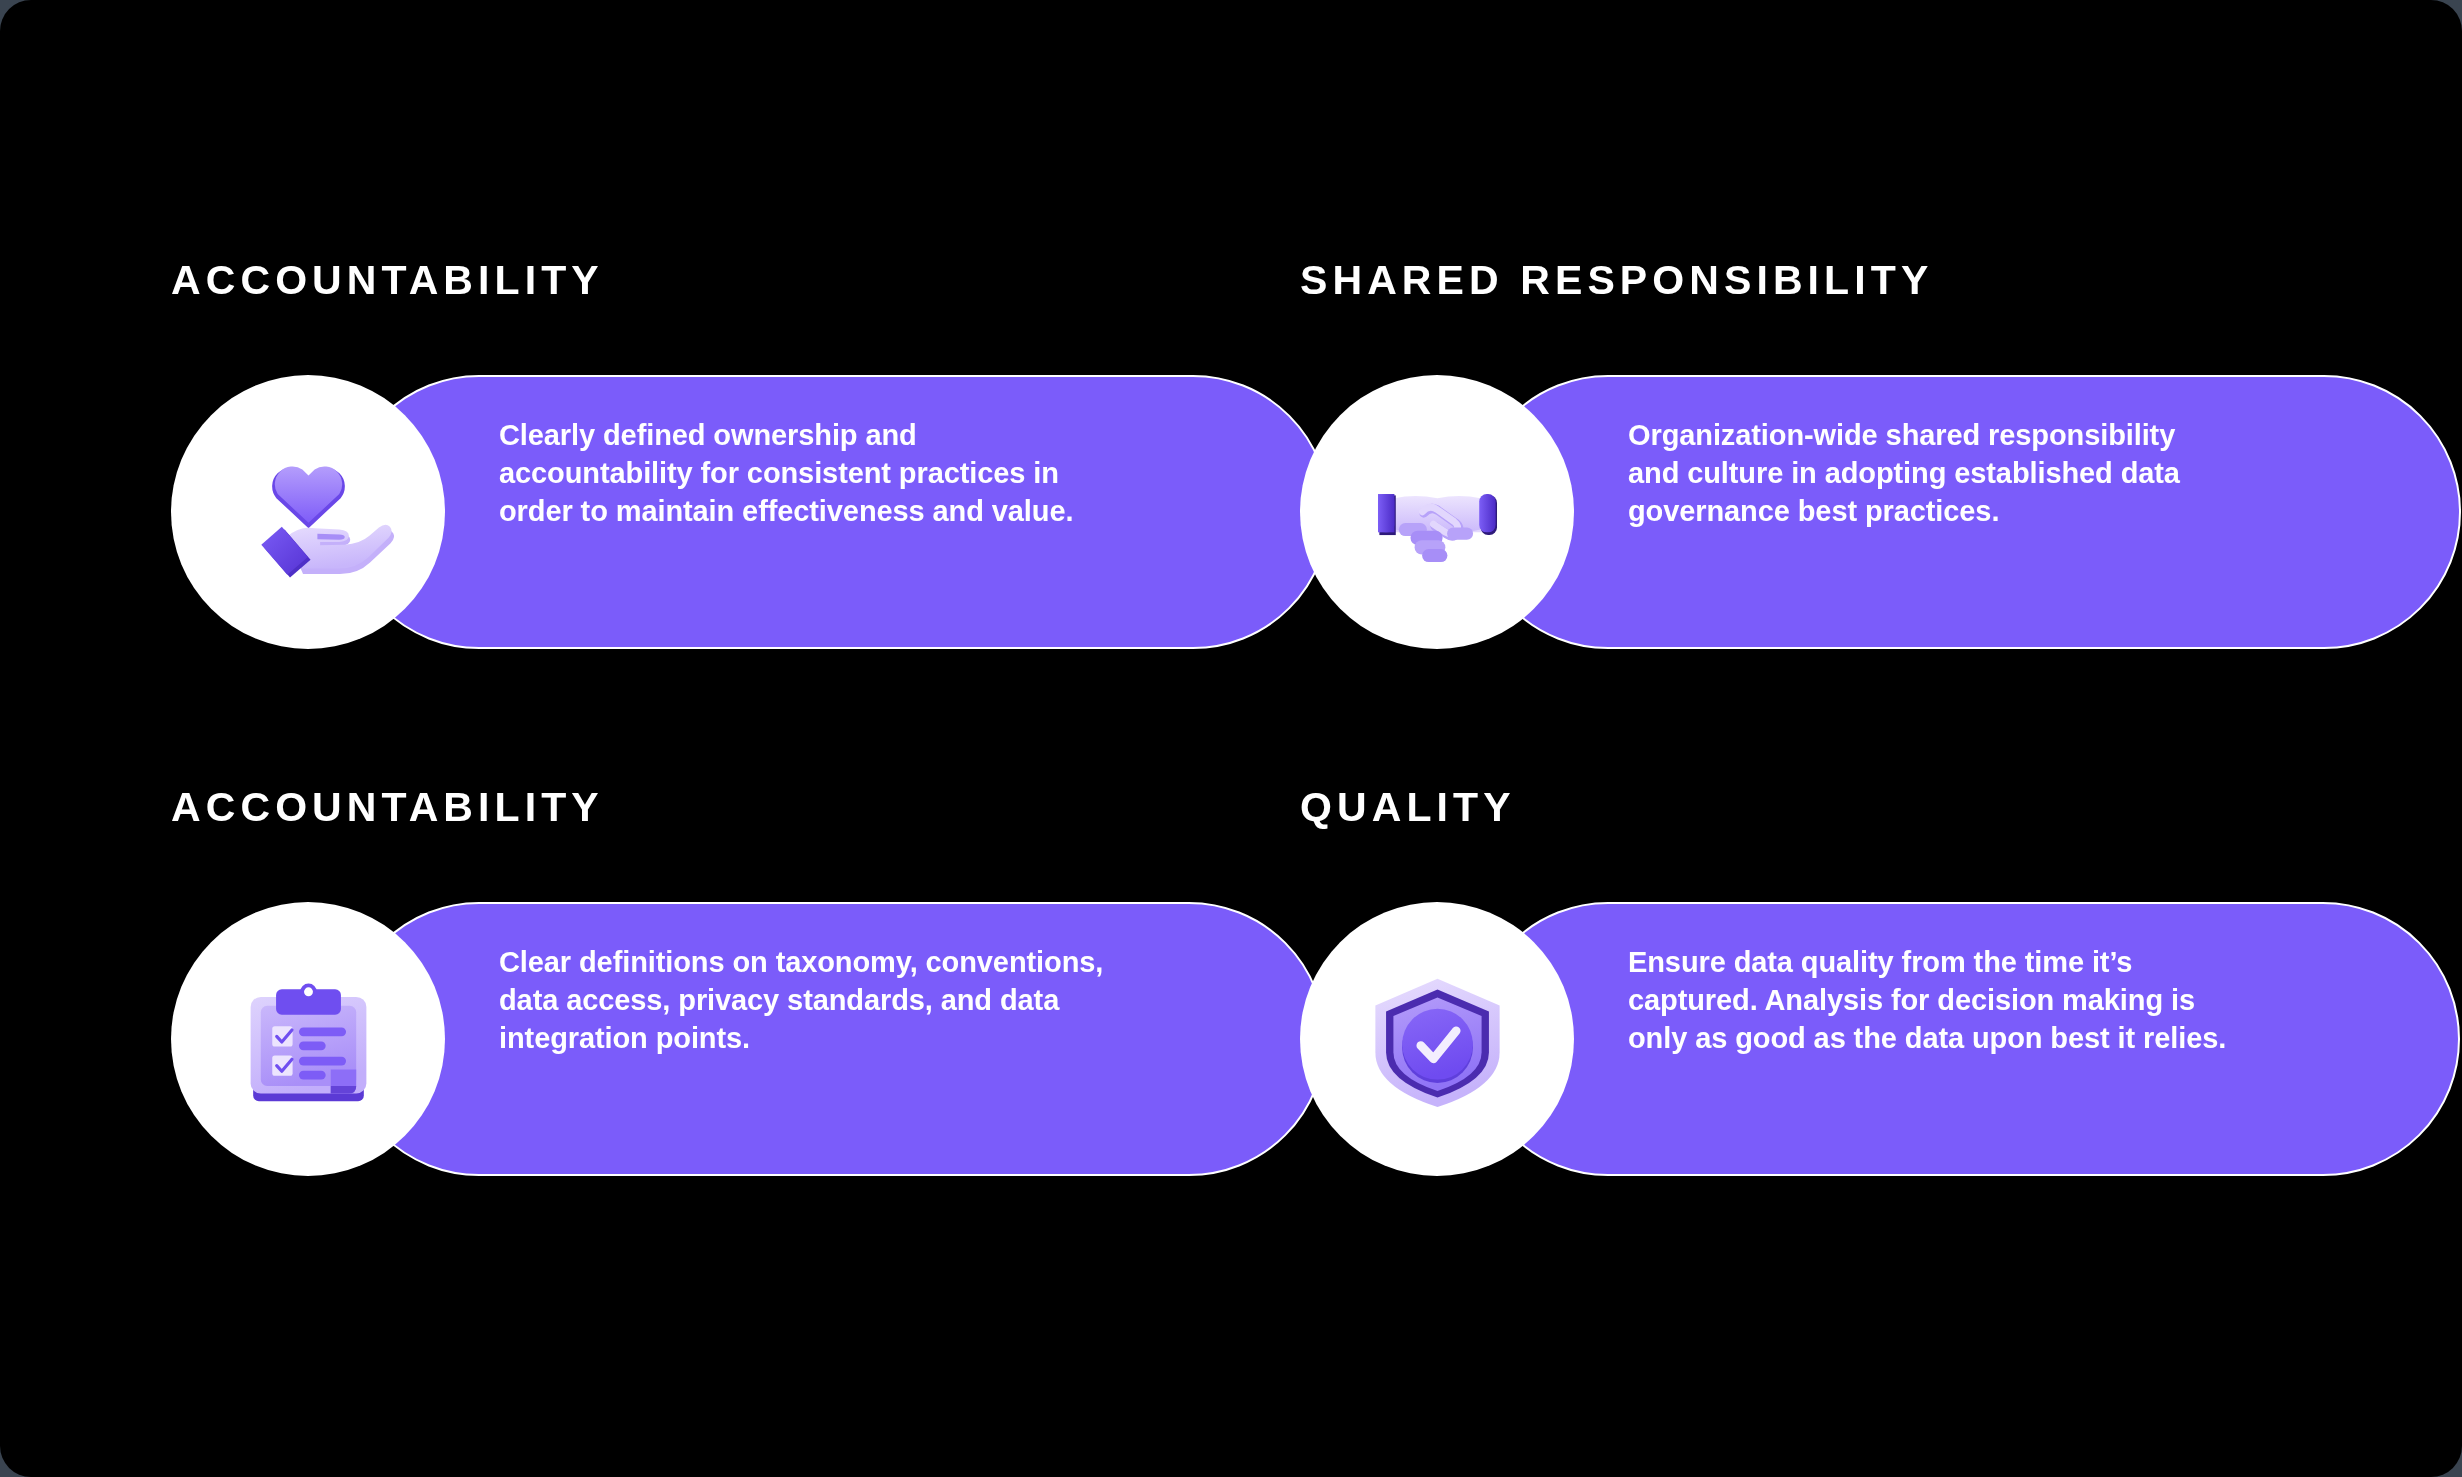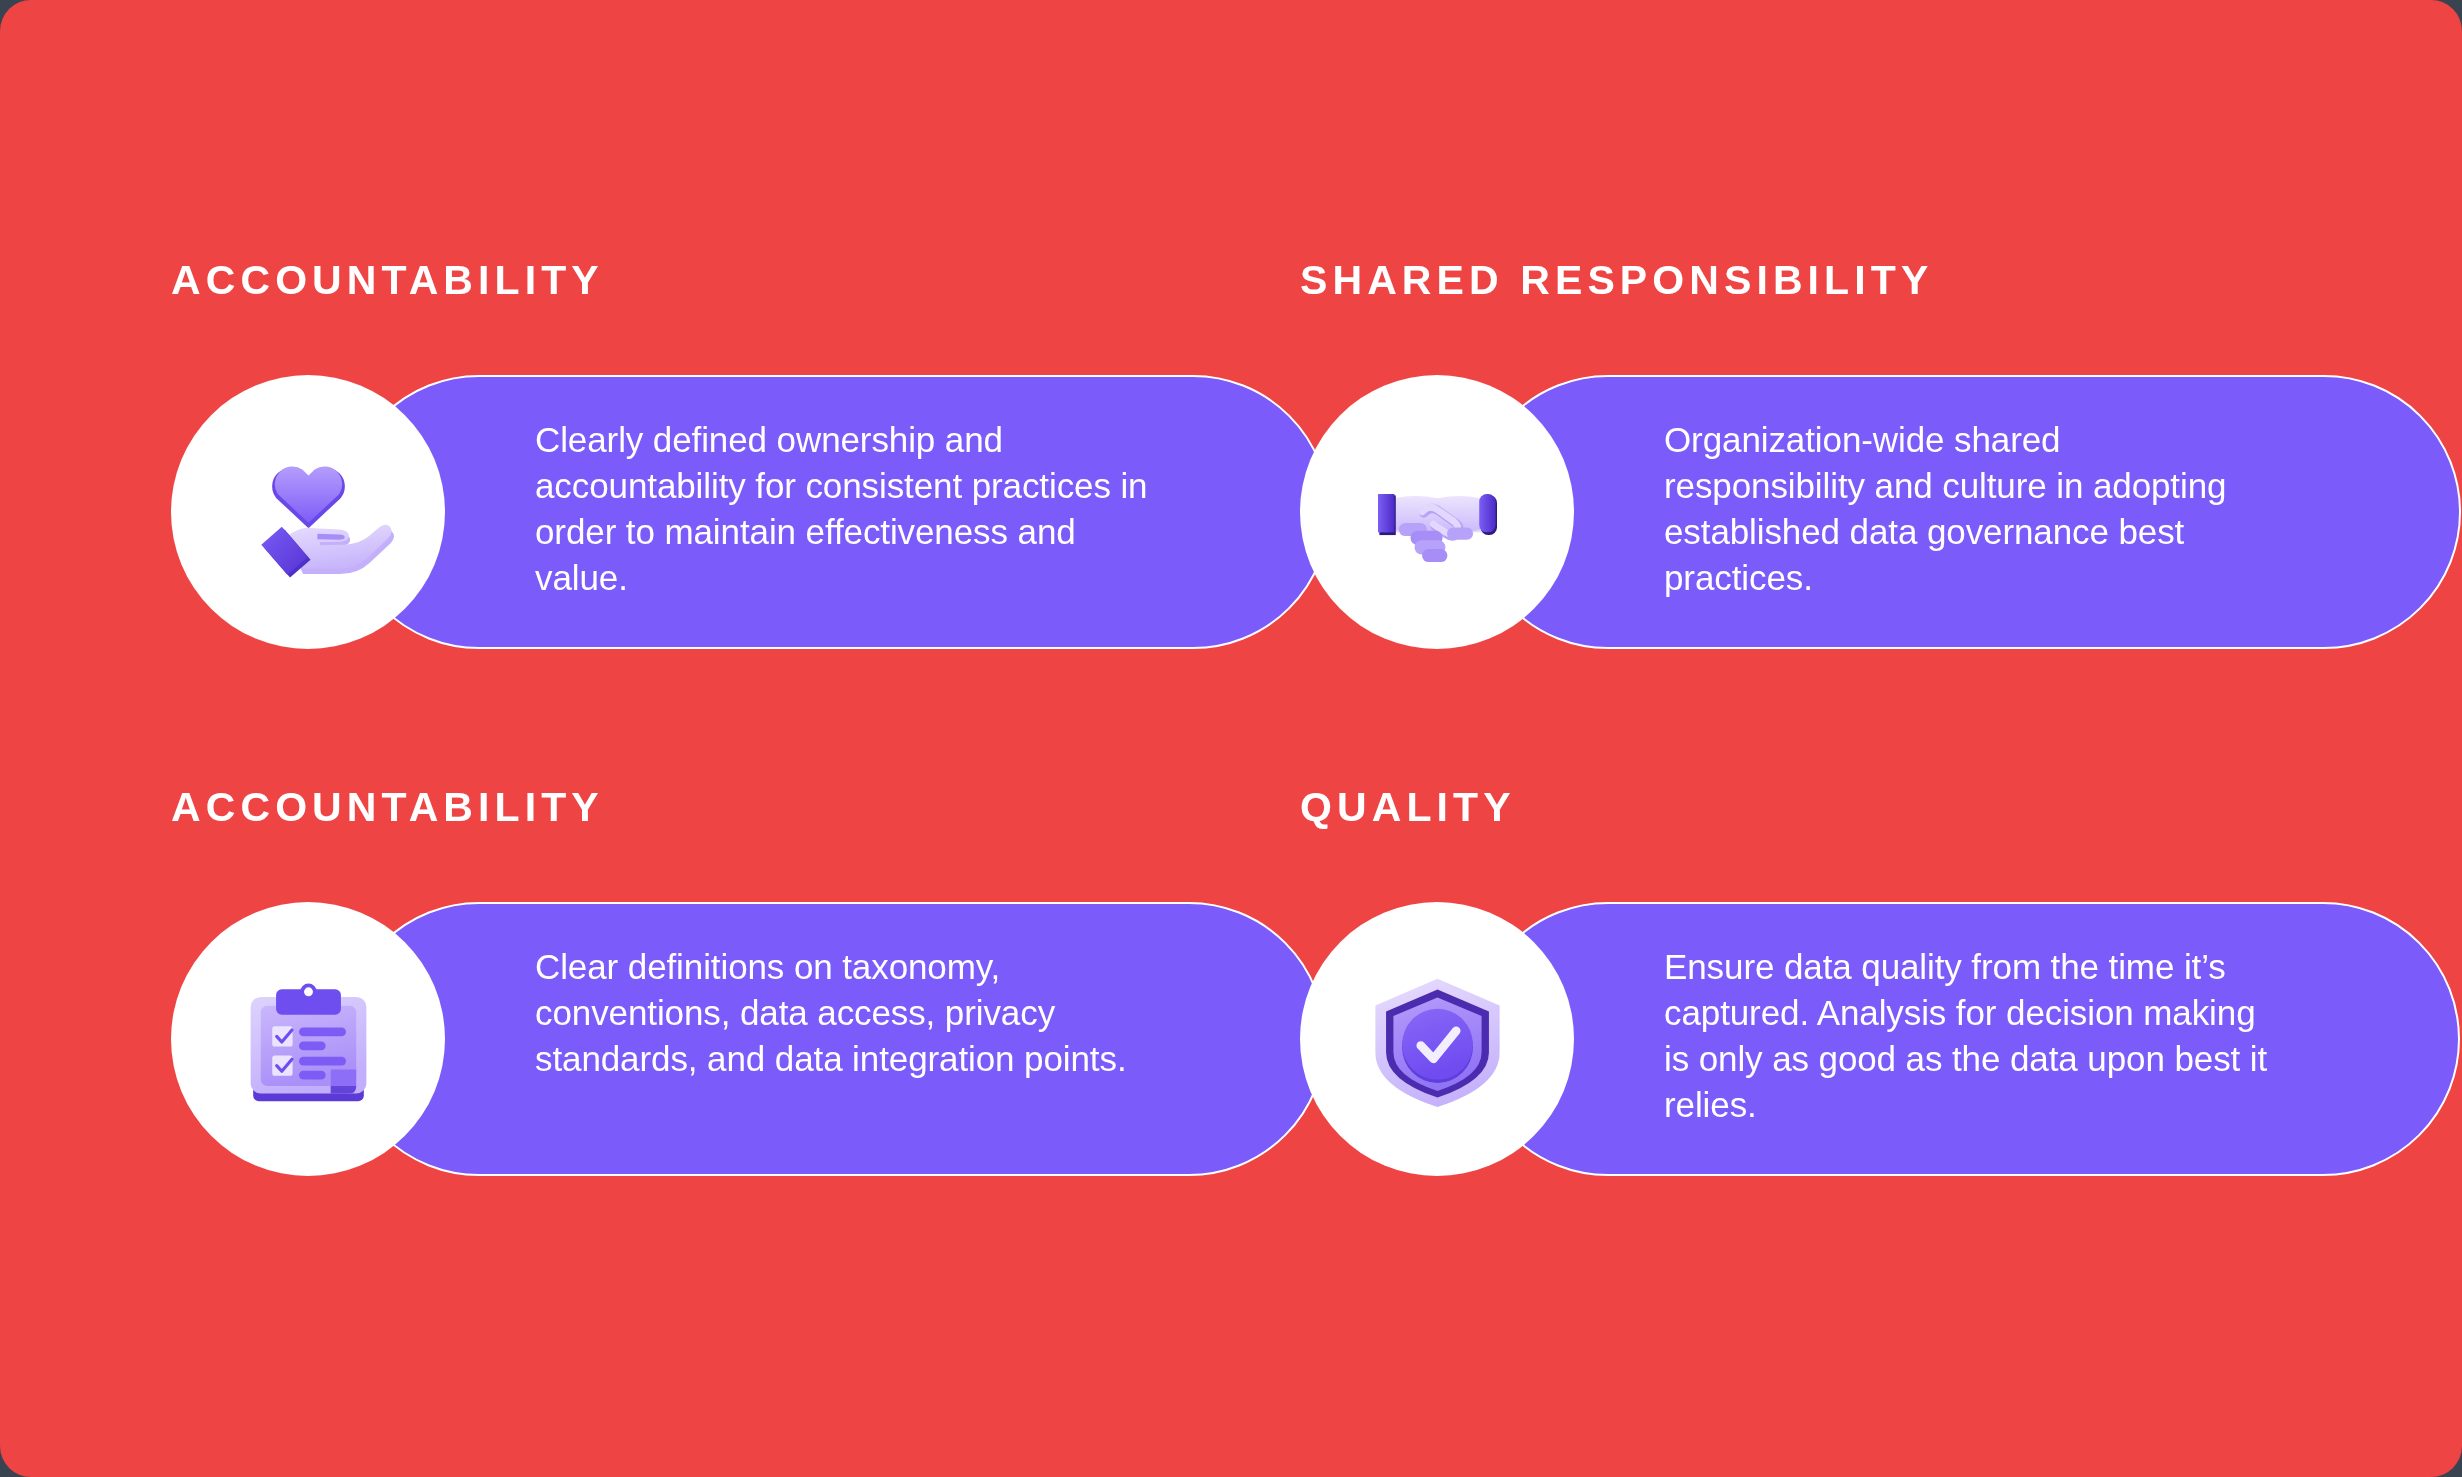--- a/index.html
+++ b/index.html
@@ -9,21 +9,21 @@
   }
   body {
     width: 2462px;
     height: 1477px;
     overflow: hidden;
     font-family: "Liberation Sans", sans-serif;
   }
   #canvas {
     position: absolute;
     inset: 0;
-    background: #ef4444;
+    background: #000000;
     border-radius: 31px;
     overflow: hidden;
   }
   .grid {
     position: absolute;
     left: 0;
     top: 0;
     width: 2462px;
     height: 1477px;
   }
@@ -47,25 +47,24 @@
     height: 274px;
     background: #7b5cfa;
     border-radius: 137px;
     box-sizing: border-box;
     border: 2.1px solid #ffffff;
   }
 
   .pill-text {
     position: absolute;
     color: #ffffff;
-    font-size: 35px;
-    font-weight: normal;
+    font-size: 29px;
+    font-weight: bold;
     line-height: 1.31;
     letter-spacing: -0.1px;
-    margin-left: 36px;
   }
 
   .circle {
     position: absolute;
     width: 274px;
     height: 274px;
     border-radius: 50%;
     background: #ffffff;
     display: flex;
     align-items: center;

